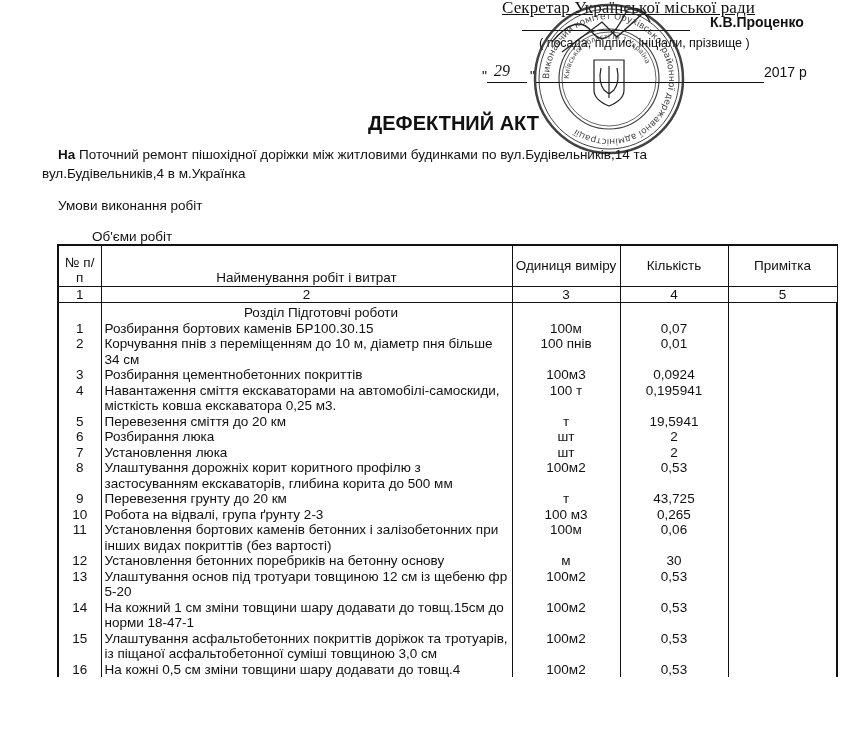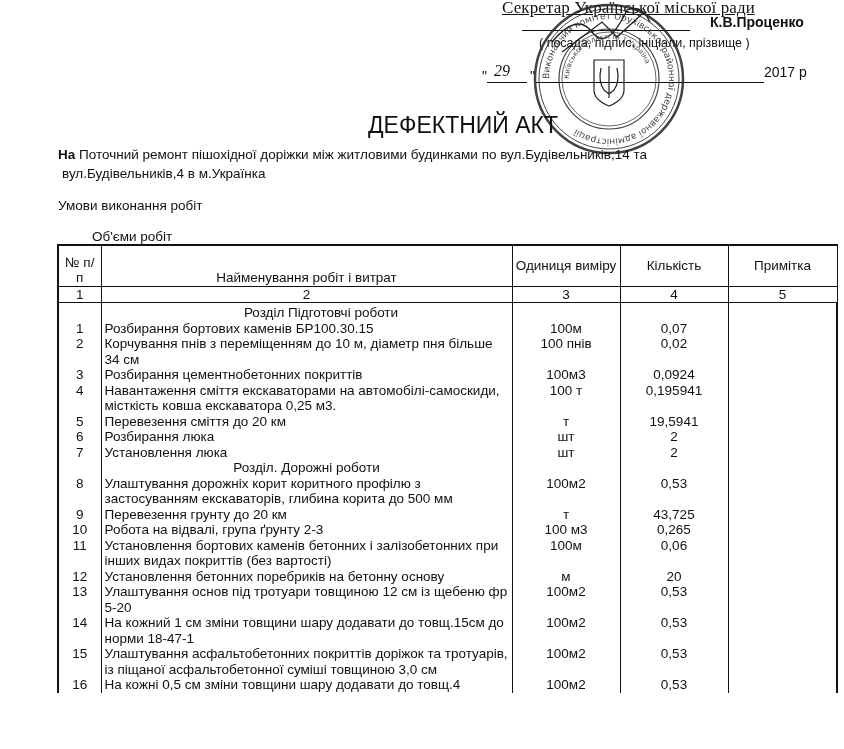--- a/index.html
+++ b/index.html
@@ -21,24 +21,24 @@
   .date-open-q { left: 482px; top: 68px; font-size: 14px; }
   .date-day-line { left: 487px; top: 82px; width: 40px; border-bottom: 1px solid #111; }
   .date-day { left: 494px; top: 62px; font-style: italic; font-size: 16px; font-family: "Liberation Serif", serif; }
   .date-close-q { left: 530px; top: 68px; font-size: 14px; }
   .date-month-line { left: 536px; top: 82px; width: 228px; border-bottom: 1px solid #111; }
   .date-year { left: 764px; top: 64px; font-size: 14px; }
 
   
   .stamp { left: 532px; top: 2px; width: 154px; height: 154px; }
 
-  .doc-title { left: 368px; top: 112px; font-weight: normal; font-size: 23px; }
+  .doc-title { left: 368px; top: 112px; font-weight: bold; font-size: 20px; }
 
   .subject1 { left: 58px; top: 147px; font-size: 13.5px; }
-  .subject2 { left: 62px; top: 166px; font-size: 13.5px; }
+  .subject2 { left: 42px; top: 166px; font-size: 13.5px; }
   .subject1 b { font-weight: bold; }
   .conditions { left: 58px; top: 198px; font-size: 13.5px; text-align: right; }
   .volumes { left: 58px; top: 229px; font-size: 13.5px; margin-left: 34px; }
 
   
   .tbl {
     position: absolute; left: 57px; top: 244px; width: 779px;
     border-collapse: collapse; table-layout: fixed;
     font-size: 13.5px; line-height: 15.5px;
   }
@@ -149,21 +149,21 @@
         <td class="num left-edge">1</td>
         <td class="name">Розбирання бортових каменів БР100.30.15</td>
         <td class="unit">100м</td>
         <td class="qty">0,07</td>
         <td class="note right-edge"></td>
       </tr>
       <tr>
         <td class="num left-edge">2</td>
         <td class="name">Корчування пнів з переміщенням до 10 м, діаметр пня більше 34 см</td>
         <td class="unit">100 пнів</td>
-        <td class="qty">0,02</td>
+        <td class="qty">0,01</td>
         <td class="note right-edge"></td>
       </tr>
       <tr>
         <td class="num left-edge">3</td>
         <td class="name">Розбирання цементнобетонних покриттів</td>
         <td class="unit">100м3</td>
         <td class="qty">0,0924</td>
         <td class="note right-edge"></td>
       </tr>
       <tr>
@@ -187,27 +187,20 @@
         <td class="qty">2</td>
         <td class="note right-edge"></td>
       </tr>
       <tr>
         <td class="num left-edge">7</td>
         <td class="name">Установлення люка</td>
         <td class="unit">шт</td>
         <td class="qty">2</td>
         <td class="note right-edge"></td>
       </tr>
-      <tr class="section">
-        <td class="num left-edge"></td>
-        <td class="name sec-title">Розділ. Дорожні роботи</td>
-        <td class="unit"></td>
-        <td class="qty"></td>
-        <td class="note right-edge"></td>
-      </tr>
       <tr>
         <td class="num left-edge">8</td>
         <td class="name">Улаштування дорожніх корит коритного профілю з застосуванням екскаваторів, глибина корита до 500 мм</td>
         <td class="unit">100м2</td>
         <td class="qty">0,53</td>
         <td class="note right-edge"></td>
       </tr>
       <tr>
         <td class="num left-edge">9</td>
         <td class="name">Перевезення грунту до 20 км</td>
@@ -226,21 +219,21 @@
         <td class="num left-edge">11</td>
         <td class="name">Установлення бортових каменів бетонних і залізобетонних при інших видах покриттів (без вартості)</td>
         <td class="unit">100м</td>
         <td class="qty">0,06</td>
         <td class="note right-edge"></td>
       </tr>
       <tr>
         <td class="num left-edge">12</td>
         <td class="name">Установлення бетонних поребриків на бетонну основу</td>
         <td class="unit">м</td>
-        <td class="qty">20</td>
+        <td class="qty">30</td>
         <td class="note right-edge"></td>
       </tr>
       <tr>
         <td class="num left-edge">13</td>
         <td class="name">Улаштування основ під тротуари товщиною 12 см із щебеню фр 5-20</td>
         <td class="unit">100м2</td>
         <td class="qty">0,53</td>
         <td class="note right-edge"></td>
       </tr>
       <tr>

